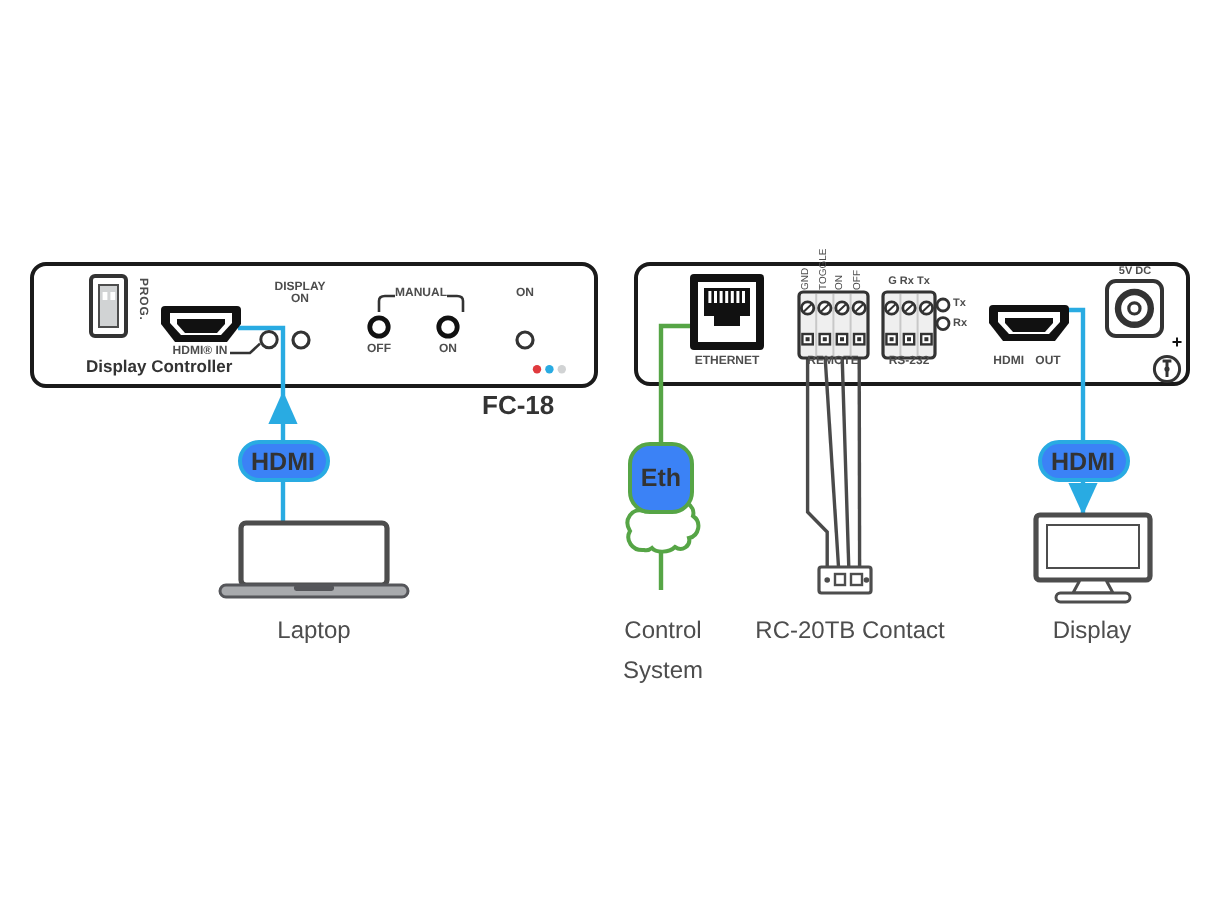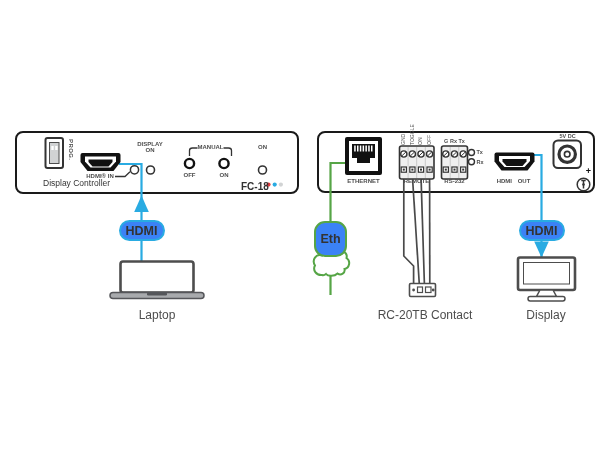--- a/index.html
+++ b/index.html
@@ -15,22 +15,22 @@
   .w55{font-size:5.5px;font-weight:600;}
   .vup{transform-origin:0 0;transform:rotate(-90deg);font-size:5px;font-weight:400;}
   .vdn{transform-origin:0 0;transform:rotate(90deg);font-size:6px;font-weight:600;letter-spacing:.4px;}
   .pill{position:absolute;box-sizing:border-box;background:#3b82f6;border-radius:11px;
         display:flex;align-items:center;justify-content:center;
         font-weight:bold;font-size:12.5px;color:#333;}
   .pill-blue{border:2.3px solid #29ABE2;}
   .pill-green{border:2.3px solid #56A546;}
   .big{position:absolute;font-size:12px;color:#4d4d4d;text-align:center;
        transform:translateX(-50%);line-height:20px;white-space:nowrap;}
-  .model{position:absolute;font-size:10px;font-weight:bold;color:#333;white-space:nowrap;}
-  .devname{position:absolute;font-size:8.5px;font-weight:400;color:#333;white-space:nowrap;padding-left:16px;}
+  .model{position:absolute;font-size:13px;font-weight:bold;color:#333;white-space:nowrap;margin-top:14px;}
+  .devname{position:absolute;font-size:8.5px;font-weight:700;color:#333;white-space:nowrap;padding-left:16px;}
 </style>
 </head>
 <body>
 
 <div class="stage">
 
   <div class="device" style="left:15px;top:131px;width:284px;height:62.5px;"></div>
   <div class="device" style="left:317px;top:130.5px;width:277.5px;height:62.5px;"></div>
 
   <svg class="overlay" width="610" height="450" viewBox="0 0 610 450">
@@ -228,20 +228,24 @@
   <div class="lbl w55" style="left:476.5px;top:158.6px;">Rx</div>
   <div class="lbl w6 ctr" style="left:513.5px;top:178px;word-spacing:4px;">HDMI OUT</div>
   <div class="lbl w55 ctr" style="left:567.5px;top:133px;">5V DC</div>
   <div class="lbl ctr" style="left:588.5px;top:166px;font-size:9px;font-weight:bold;color:#111;">+</div>
 
   <div class="pill pill-blue" style="left:118.5px;top:220px;width:46px;height:21px;">HDMI</div>
   <div class="pill pill-green" style="left:314px;top:221px;width:33px;height:36px;">Eth</div>
   <div class="pill pill-blue" style="left:518.5px;top:220px;width:46px;height:21px;">HDMI</div>
 
   <div class="big" style="left:157px;top:305px;">Laptop</div>
+  <div class="big" style="left:331.5px;top:305px;">
+    <div>Control</div>
+    <div>System</div>
+  </div>
   <div class="big" style="left:425px;top:305px;">
     <div>RC-20TB Contact</div>
   </div>
   <div class="big" style="left:546px;top:305px;">
     <div>Display</div>
   </div>
 
 </div>
 
 </body></html>

